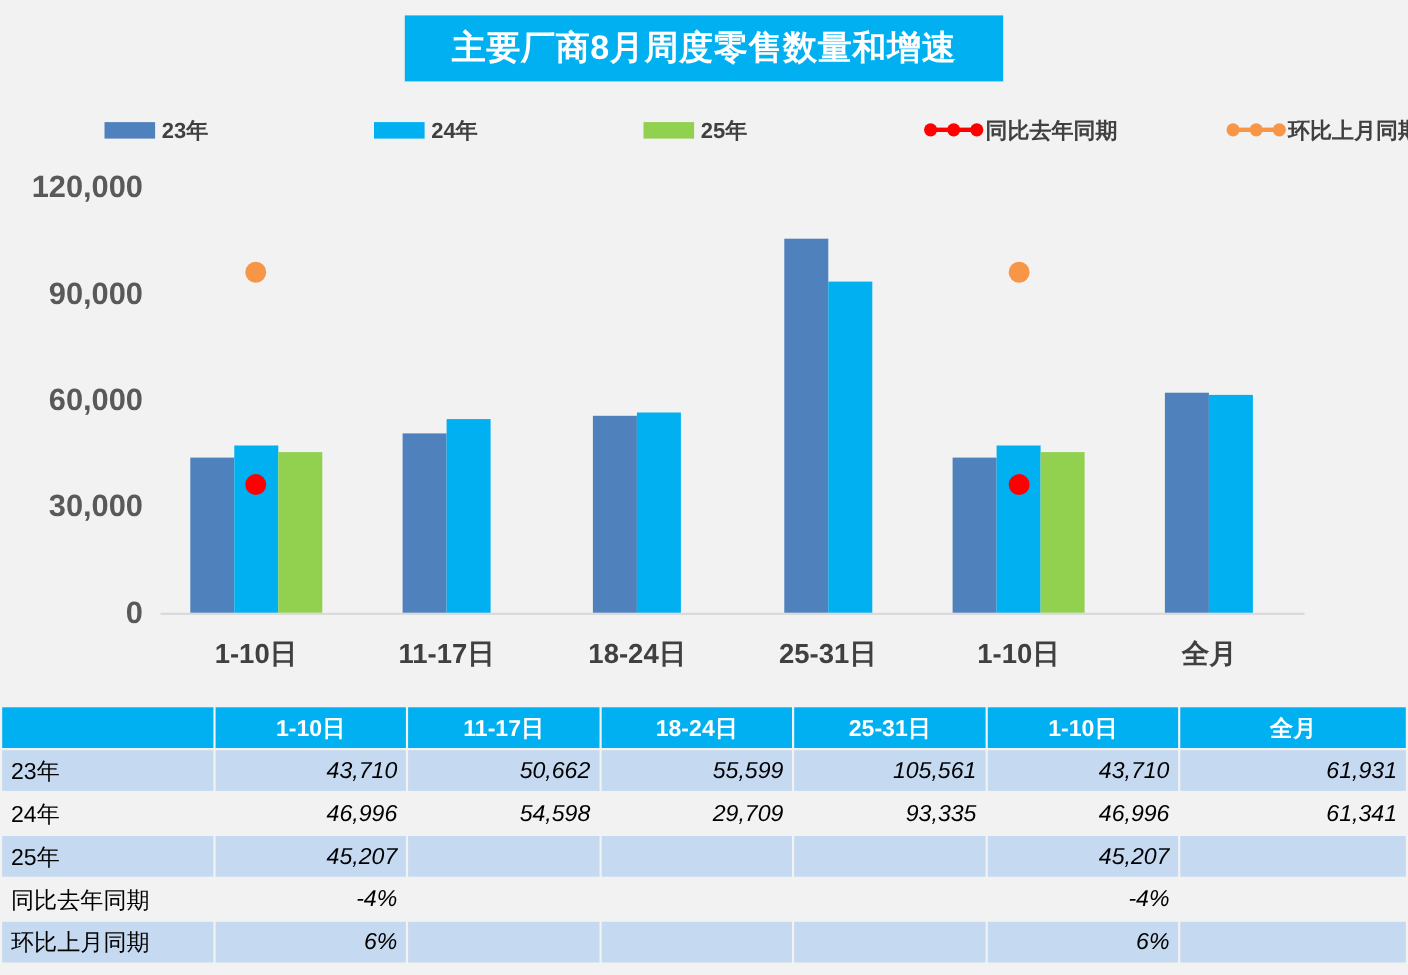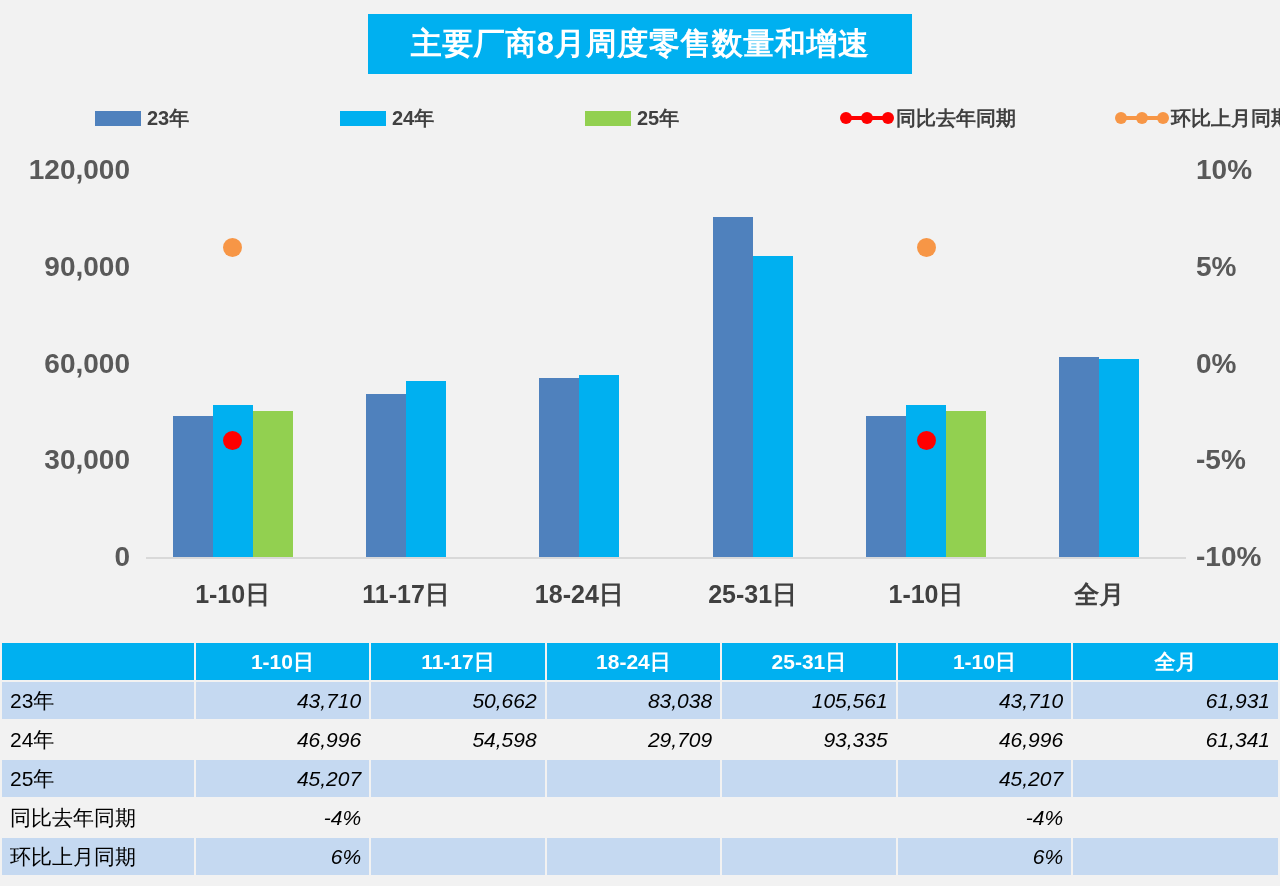--- a/index.html
+++ b/index.html
@@ -148,27 +148,20 @@
       </div>
     </div>
 
   <div class="plot">
     <div class="axis-left" id="axis-left">
         <div class="tick left" style="top: 20px;">120,000</div>
         <div class="tick left" style="top: 116.75px;">90,000</div>
         <div class="tick left" style="top: 213.5px; text-align: right;">60,000</div>
         <div class="tick left" style="top: 310.25px;">30,000</div>
         <div class="tick left" style="top: 407px;">0</div>
-      </div>
-    <div class="axis-right" id="axis-right">
-        <div class="tick right" style="top: 20px;">10%</div>
-        <div class="tick right" style="top: 116.75px;">5%</div>
-        <div class="tick right" style="top: 213.5px;">0%</div>
-        <div class="tick right" style="top: 310.25px;">-5%</div>
-        <div class="tick right" style="top: 407px;">-10%</div>
       </div>
     <div class="plotarea" id="plotarea">
       <div class="baseline"></div>
     <div class="bar" style="left: 26.6667px; width: 40px; height: 140.965px; background: rgb(79, 129, 189);"></div>
         <div class="bar" style="left: 66.6667px; width: 40px; height: 151.562px; background: rgb(0, 176, 240);"></div>
         <div class="bar" style="left: 106.667px; width: 40px; height: 145.793px; background: rgb(146, 208, 80);"></div>
         <div class="bar" style="left: 220px; width: 40px; height: 163.385px; background: rgb(79, 129, 189);"></div>
         <div class="bar" style="left: 260px; width: 40px; height: 176.079px; background: rgb(0, 176, 240);"></div>
         <div class="bar" style="left: 393.333px; width: 40px; height: 179.307px; background: rgb(79, 129, 189);"></div>
         <div class="bar" style="left: 433.333px; width: 40px; height: 182.477px; background: rgb(0, 176, 240);"></div>
@@ -206,21 +199,21 @@
             <th style="width: 172px;">25-31日</th>
             <th style="width: 172px;">1-10日</th>
             <th style="width: 203px;">全月</th>
           </tr>
       </thead>
       <tbody id="tbody">
           <tr class="odd">
             <td class="rowhead">23年</td>
             <td class="val">43,710</td>
             <td class="val">50,662</td>
-            <td class="val">83,038</td>
+            <td class="val">55,599</td>
             <td class="val">105,561</td>
             <td class="val">43,710</td>
             <td class="val">61,931</td>
           </tr>
           <tr class="even">
             <td class="rowhead">24年</td>
             <td class="val">46,996</td>
             <td class="val">54,598</td>
             <td class="val">29,709</td>
             <td class="val">93,335</td>

